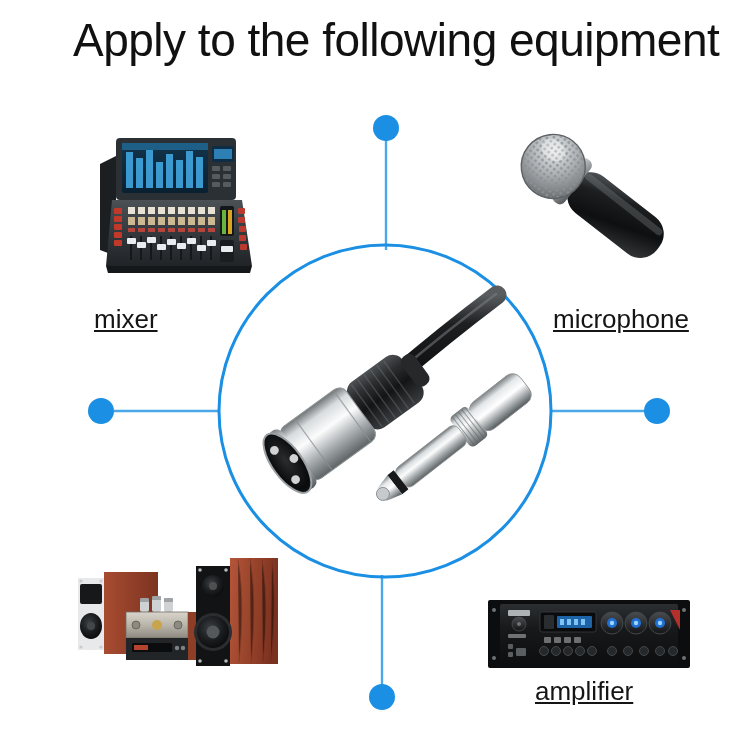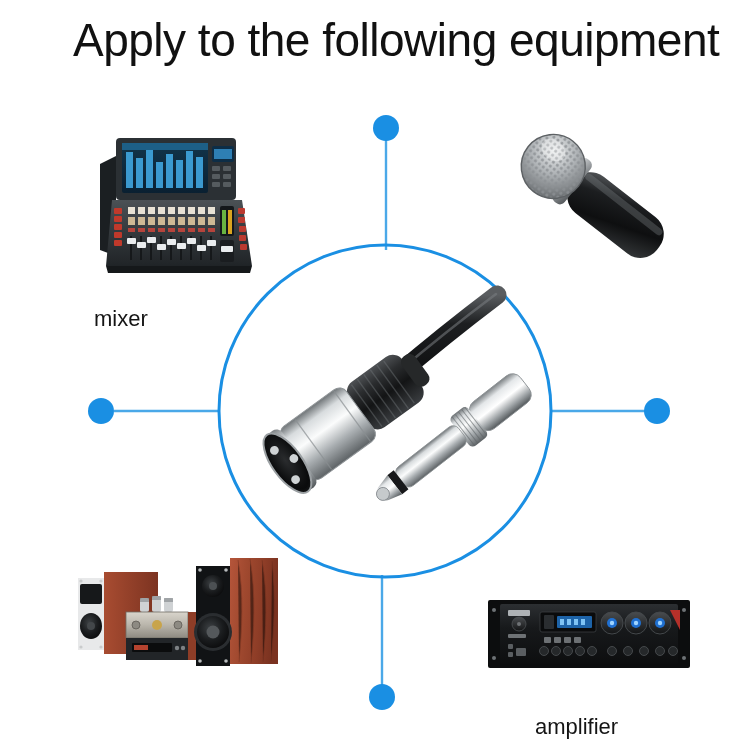--- a/index.html
+++ b/index.html
@@ -25,29 +25,30 @@
     font-size: 46px;
     line-height: 56px;
     color: #111111;
     letter-spacing: -0.5px;
     white-space: nowrap;
   }
 
   
   .label {
     position: absolute;
-    font-size: 22px;
+    font-size: 26px;
     line-height: 38px;
     color: #151515;
     white-space: nowrap;
+    text-decoration: underline;
   }
   #label-mixer      { left: 94px;  top: 300px; }
   #label-microphone { left: 553px; top: 300px; }
   #label-stereo     { left: 110px; top: 678px; }
-  #label-amplifier  { left: 535px; top: 708px; text-align: right; }
+  #label-amplifier  { left: 535px; top: 672px; text-align: right; }
 
   
   #hub {
     position: absolute;
     left: 0;
     top: 0;
     width: 750px;
     height: 750px;
   }
 
@@ -525,17 +526,18 @@
 
     <g fill="#5a5e61">
       <rect x="20" y="48" width="5" height="5" rx="1"></rect>
       <rect x="20" y="56" width="5" height="5" rx="1"></rect>
       <rect x="28" y="52" width="10" height="8" rx="1"></rect>
     </g>
   </svg>
 
   <div class="label" id="label-mixer">mixer</div>
 
+  <div class="label" id="label-microphone">microphone</div>
 
 
   <div class="label" id="label-amplifier">amplifier</div>
 
 </div>
 
 </body></html>

